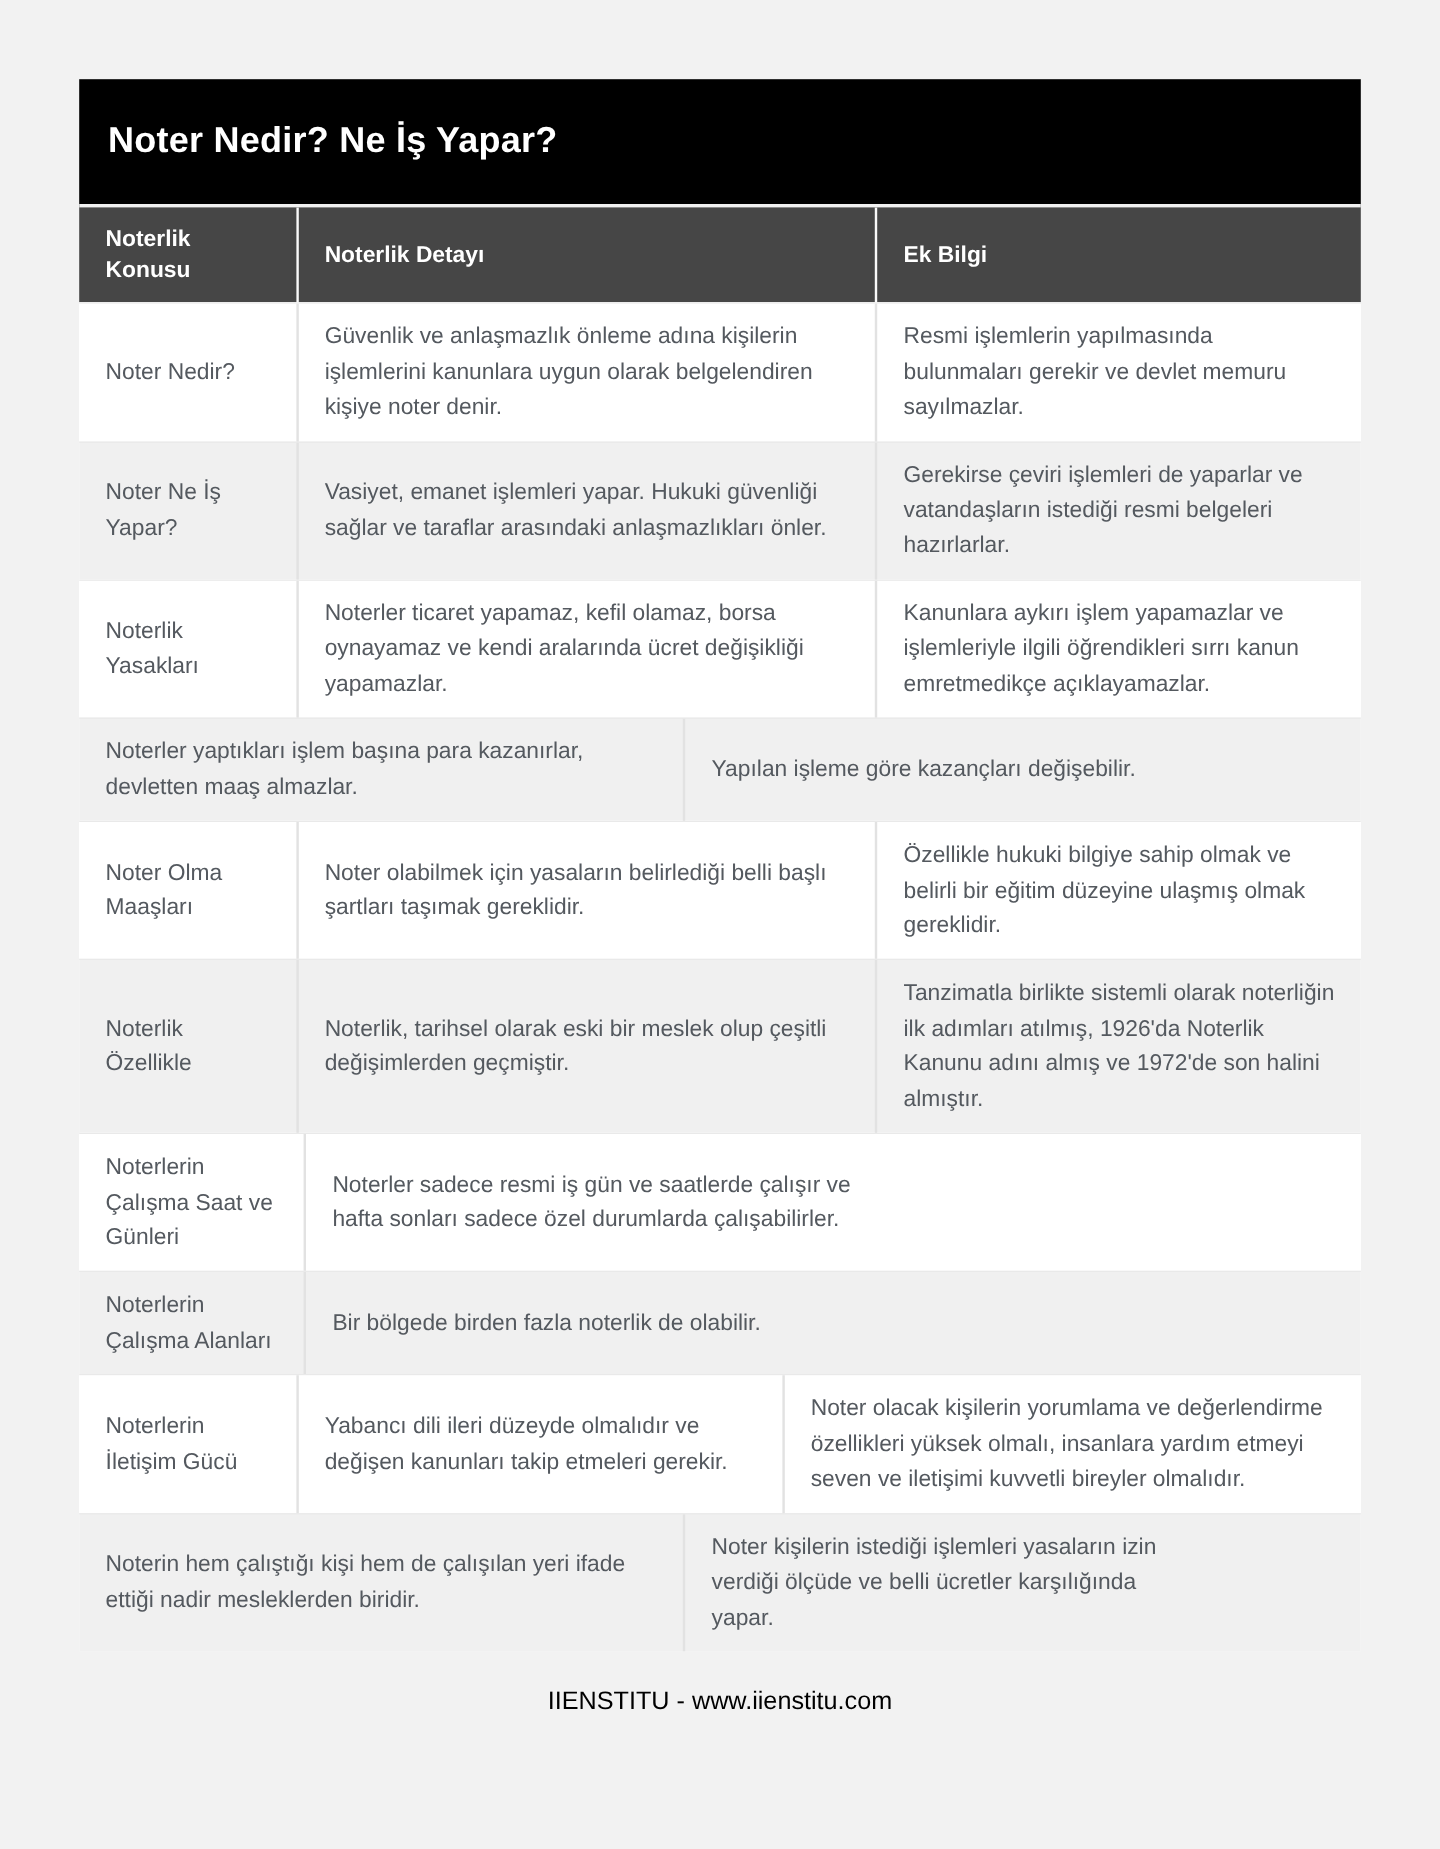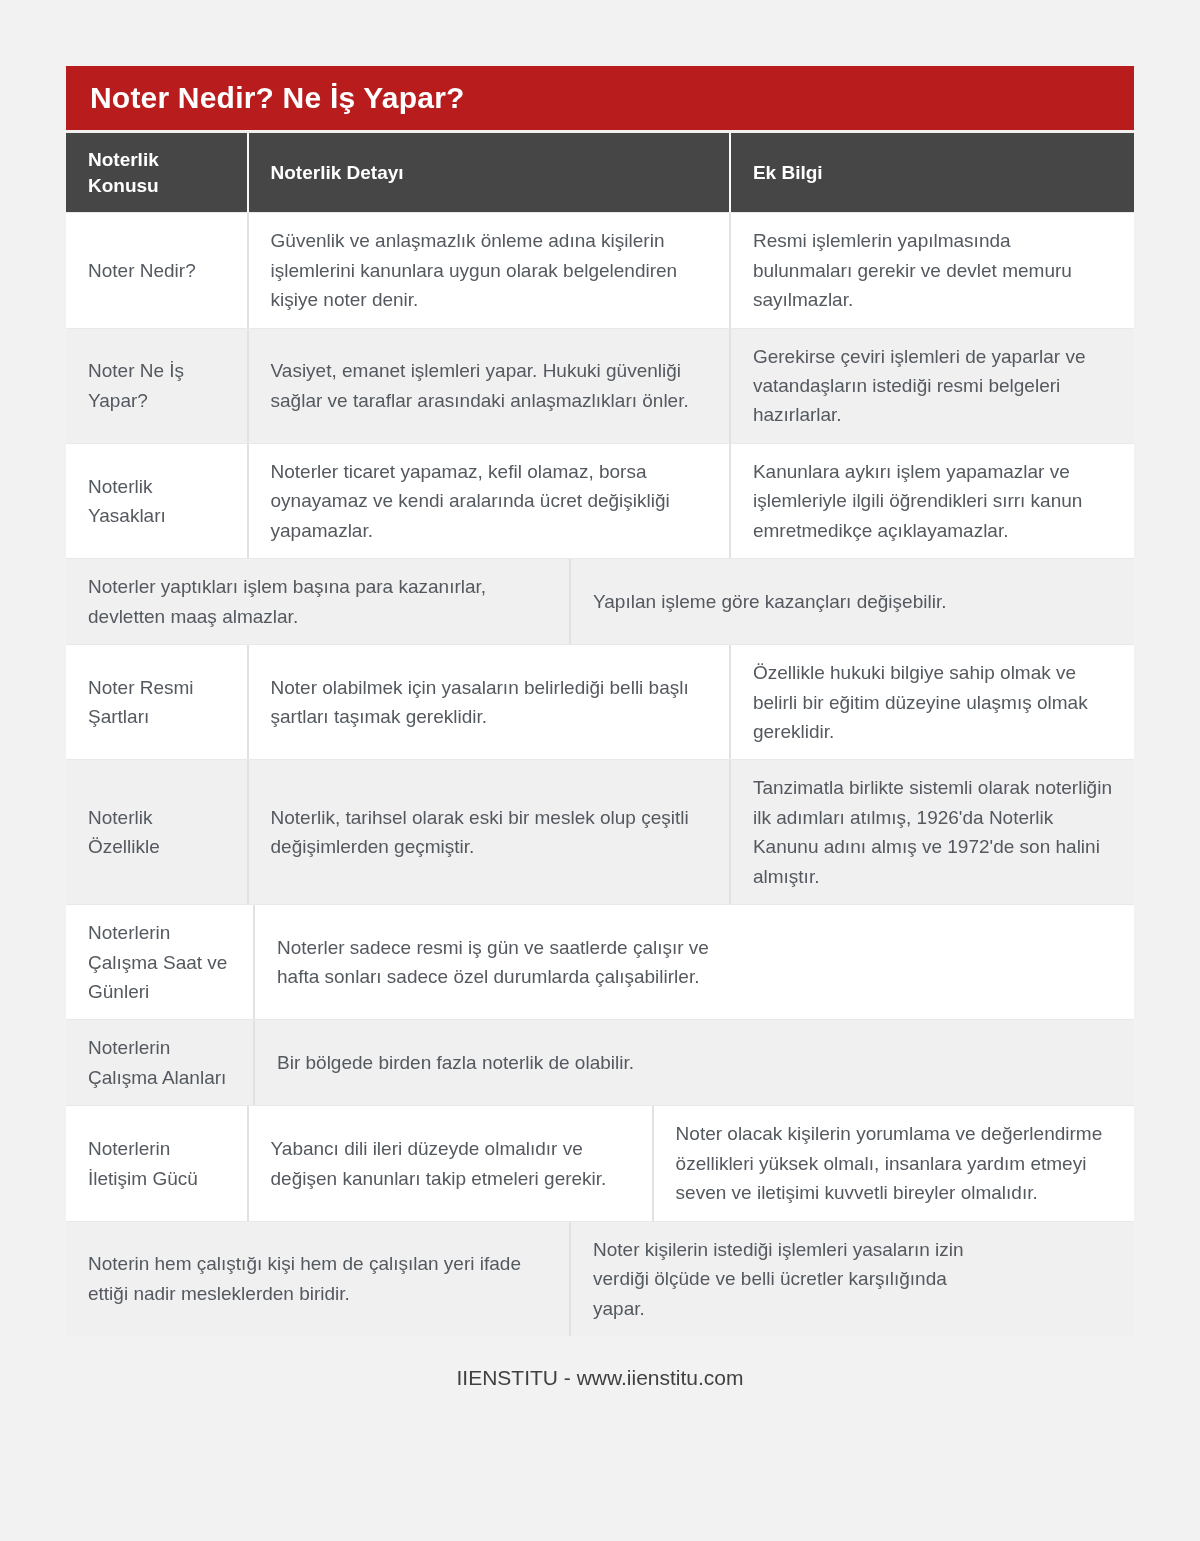--- a/index.html
+++ b/index.html
@@ -14,25 +14,25 @@
     height: 1541px;
     margin: 0 auto;
     background: #f2f2f2;
     overflow: hidden;
   }
   .card {
     width: 1068px;
     margin: 66px auto 0 auto;
   }
   .card-title {
-    background: #b91c1c;
+    background: #000000;
     color: #ffffff;
     font-size: 30px;
     font-weight: bold;
-    padding: 15px 24px;
+    padding: 35px 24px;
     letter-spacing: 0.2px;
     border-bottom: 3px solid #f0f0f0;
   }
   .thead {
     display: flex;
     background: #464646;
   }
   .th {
     box-sizing: border-box;
     display: flex;
@@ -60,21 +60,21 @@
     display: flex;
     align-items: center;
     font-size: 19px;
     line-height: 1.55;
     color: #54595f;
     padding: 13px 22px;
   }
   .td + .td { border-left: 2px solid #e2e2e2; }
   .footer {
     text-align: center;
-    color: #404040;
+    color: #000000;
     font-size: 21px;
     margin-top: 30px;
   }
 </style>
 </head>
 <body>
 
 <div class="page">
   <div class="card">
 
@@ -104,21 +104,21 @@
     <div class="td col-detay">Noterler ticaret yapamaz, kefil olamaz, borsa oynayamaz ve kendi aralarında ücret değişikliği yapamazlar.</div>
     <div class="td col-ek">Kanunlara aykırı işlem yapamazlar ve işlemleriyle ilgili öğrendikleri sırrı kanun emretmedikçe açıklayamazlar.</div>
   </div>
 
   <div class="trow">
     <div class="td col-detay">Noterler yaptıkları işlem başına para kazanırlar, devletten maaş almazlar.</div>
     <div class="td col-ek">Yapılan işleme göre kazançları değişebilir.</div>
   </div>
 
   <div class="trow">
-    <div class="td col-konu">Noter Resmi Şartları</div>
+    <div class="td col-konu">Noter Olma Maaşları</div>
     <div class="td col-detay">Noter olabilmek için yasaların belirlediği belli başlı şartları taşımak gereklidir.</div>
     <div class="td col-ek">Özellikle hukuki bilgiye sahip olmak ve belirli bir eğitim düzeyine ulaşmış olmak gereklidir.</div>
   </div>
 
   <div class="trow">
     <div class="td col-konu">Noterlik Özellikle</div>
     <div class="td col-detay">Noterlik, tarihsel olarak eski bir meslek olup çeşitli değişimlerden geçmiştir.</div>
     <div class="td col-ek">Tanzimatla birlikte sistemli olarak noterliğin ilk adımları atılmış, 1926'da Noterlik Kanunu adını almış ve 1972'de son halini almıştır.</div>
   </div>
 

